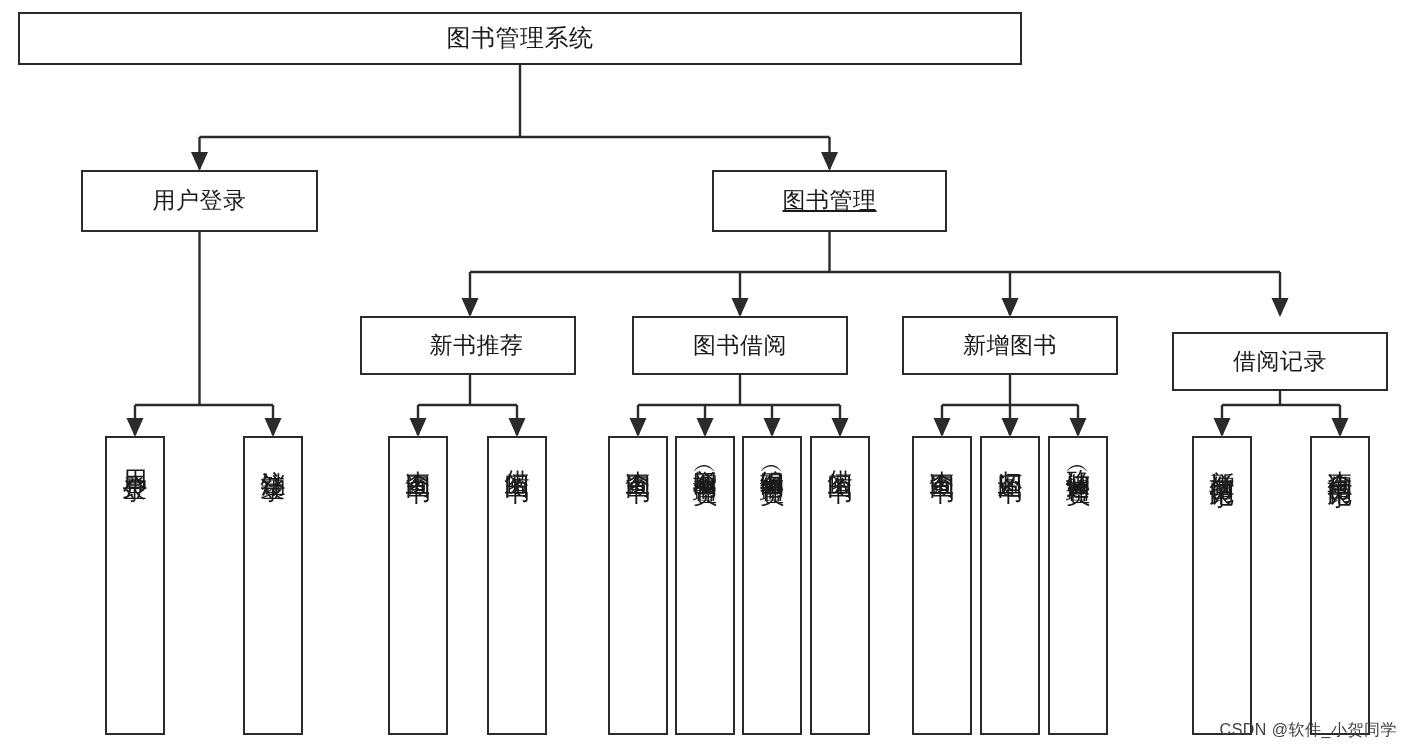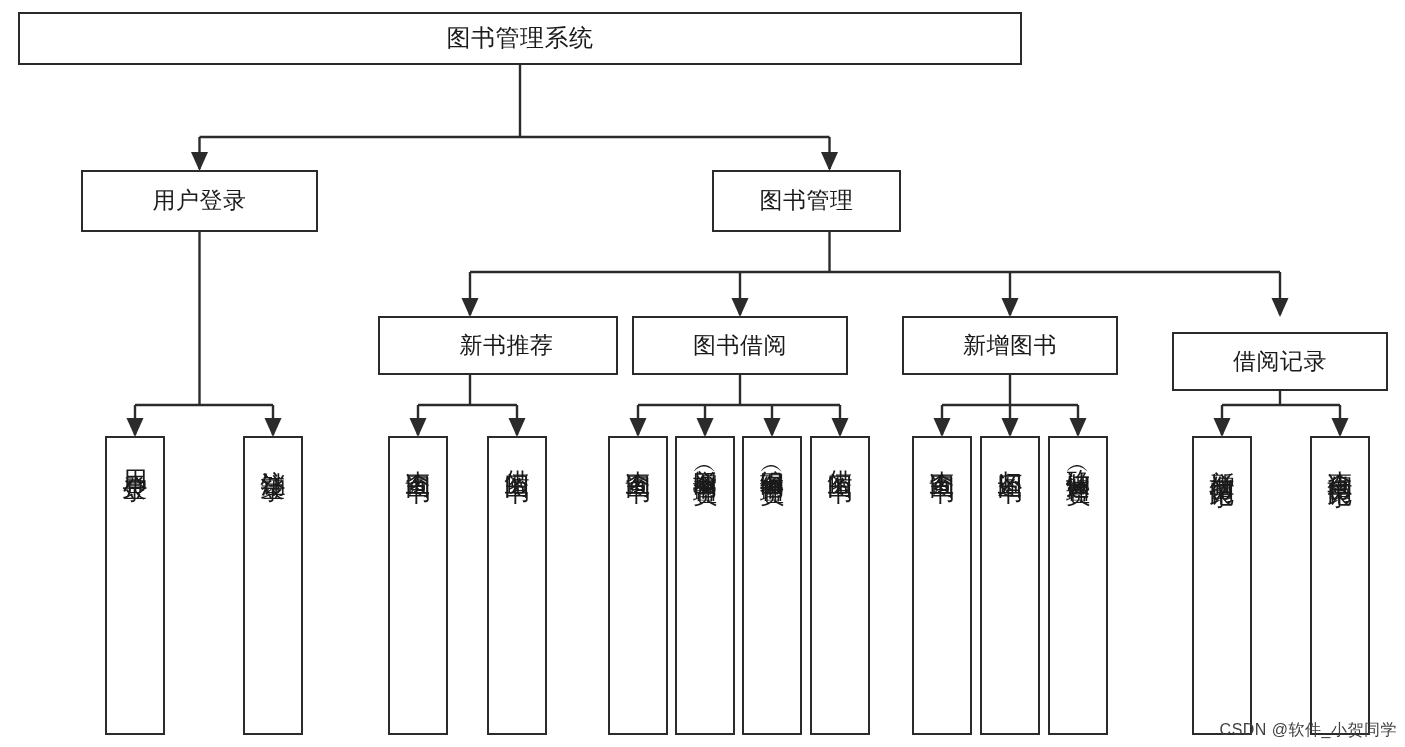--- a/index.html
+++ b/index.html
@@ -126,24 +126,24 @@
       </g>
   </svg>
 
   <div id="node-layer">
       <div class="node horizontal root" style="left: 18px; top: 12px; width: 1004px; height: 53px;">
         <span class="node-label">图书管理系统</span>
       </div>
       <div class="node horizontal" style="left: 81px; top: 170px; width: 237px; height: 62px;">
         <span class="node-label">用户登录</span>
       </div>
-      <div class="node horizontal" style="left: 712px; top: 170px; width: 189px; height: 62px;">
+      <div class="node horizontal" style="left: 712px; top: 170px; width: 235px; height: 62px; text-decoration: underline;">
         <span class="node-label">图书管理</span>
       </div>
-      <div class="node horizontal" style="left: 378px; top: 316px; width: 240px; height: 59px; padding-left: 17px;">
+      <div class="node horizontal" style="left: 360px; top: 316px; width: 216px; height: 59px; padding-left: 17px;">
         <span class="node-label">新书推荐</span>
       </div>
       <div class="node horizontal" style="left: 632px; top: 316px; width: 216px; height: 59px;">
         <span class="node-label">图书借阅</span>
       </div>
       <div class="node horizontal" style="left: 902px; top: 316px; width: 216px; height: 59px;">
         <span class="node-label">新增图书</span>
       </div>
       <div class="node horizontal" style="left: 1172px; top: 332px; width: 216px; height: 59px;">
         <span class="node-label">借阅记录</span>

